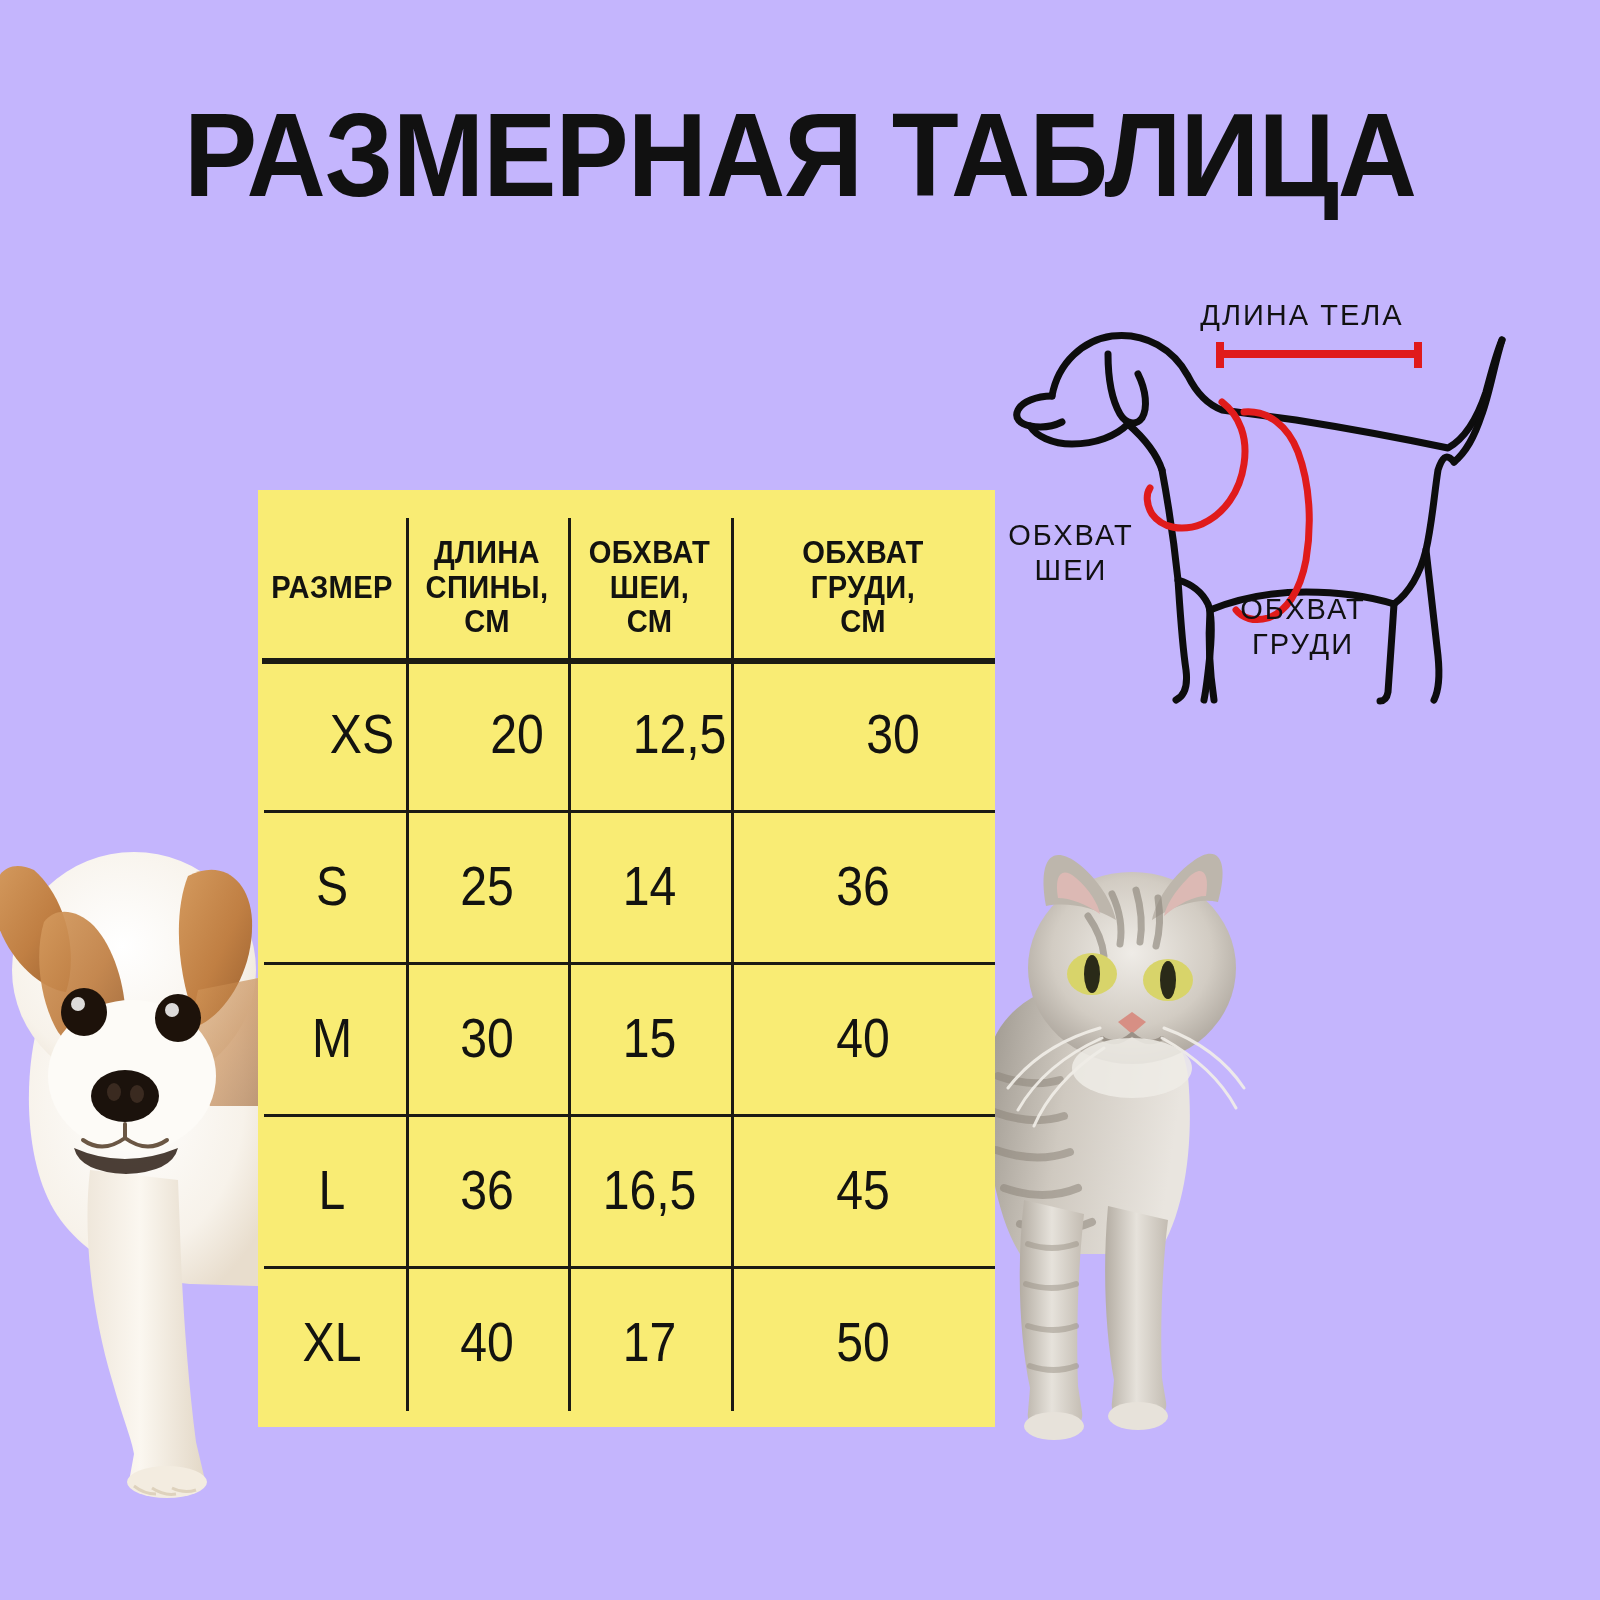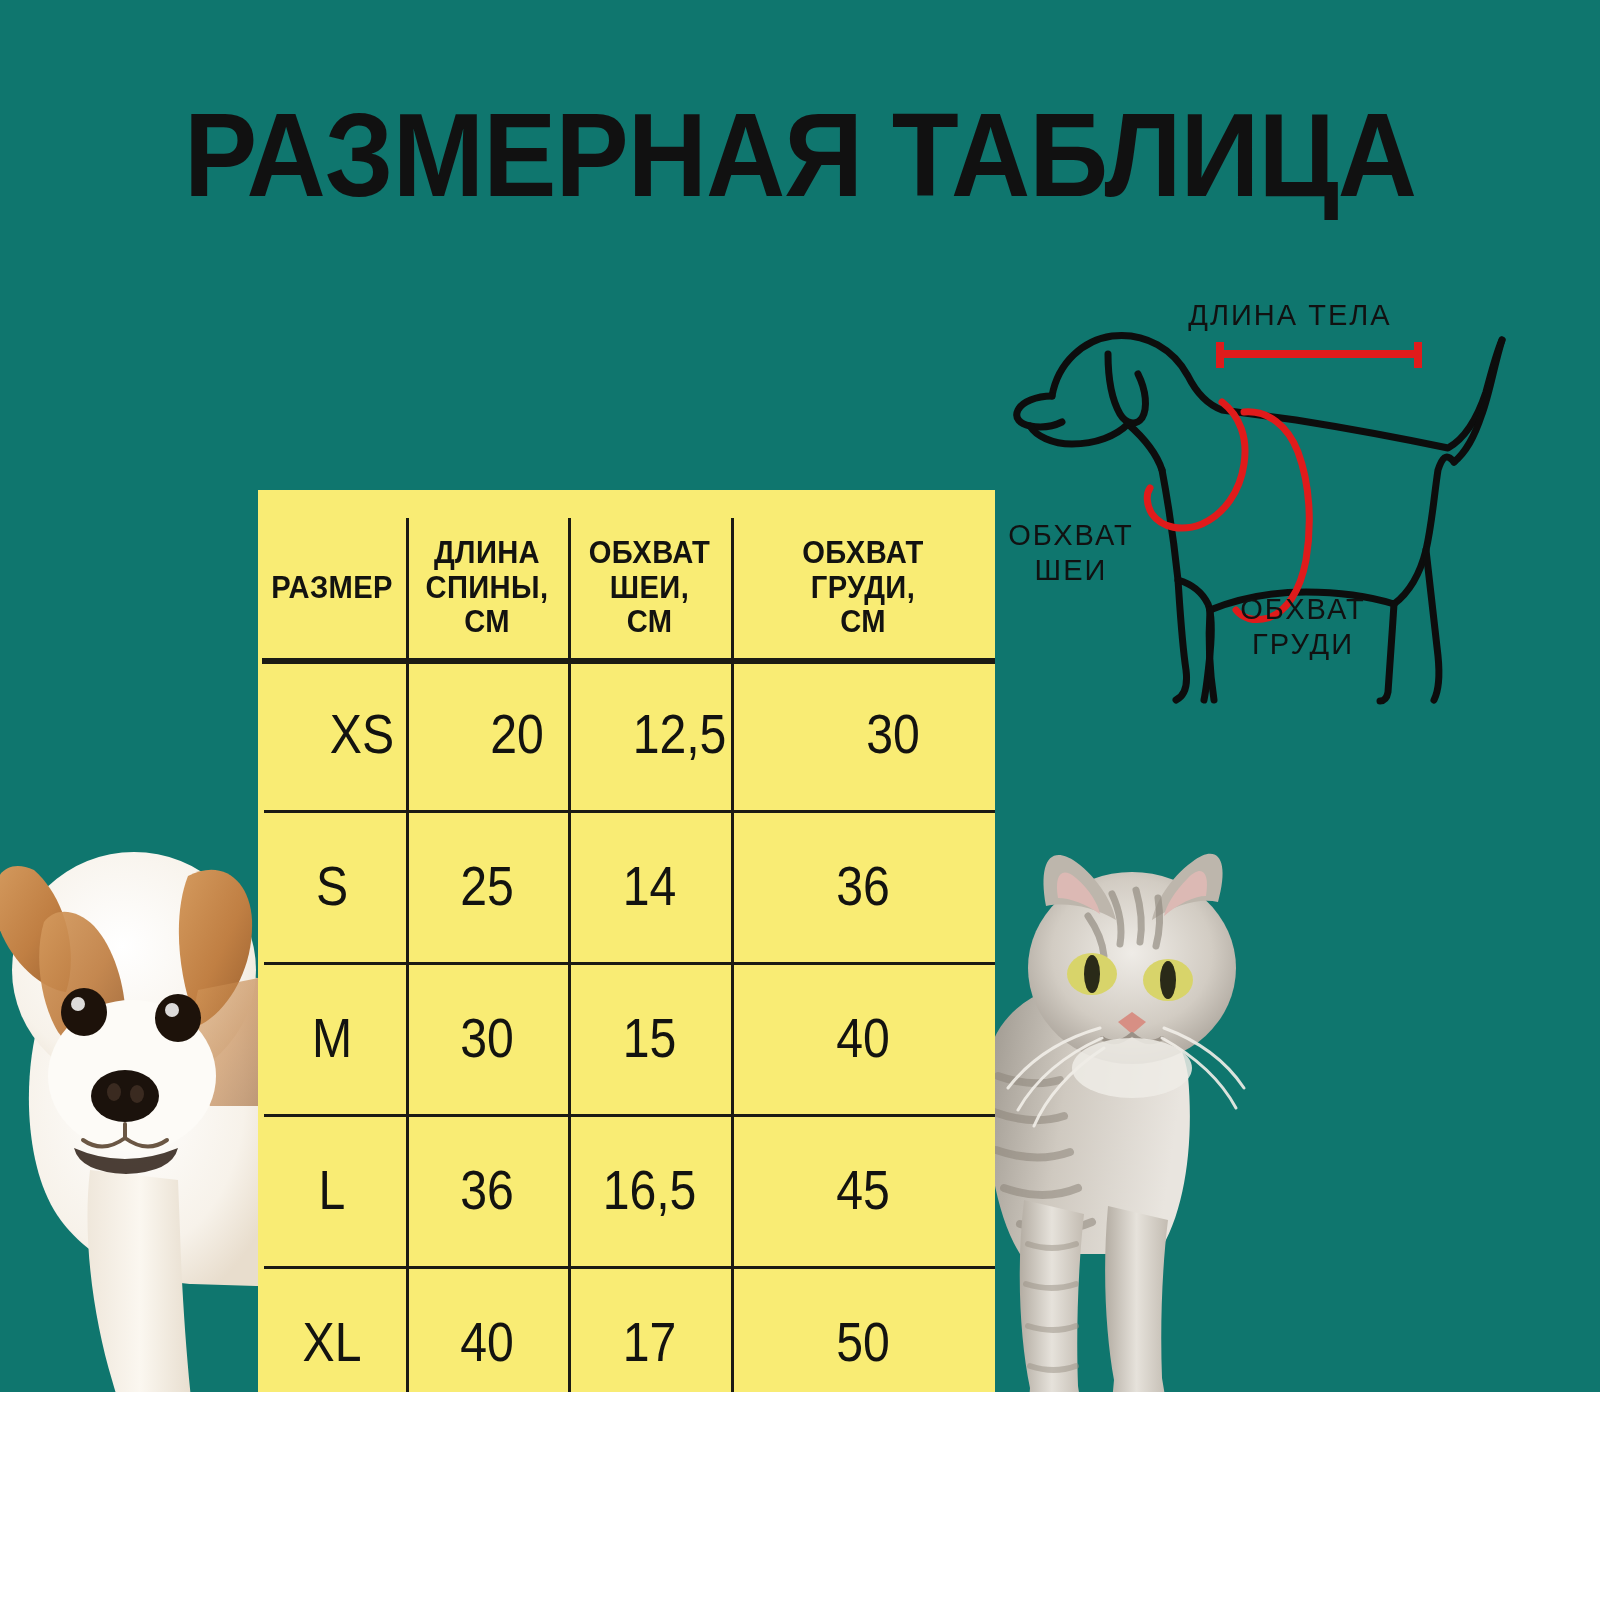--- a/index.html
+++ b/index.html
@@ -3,22 +3,22 @@
 <meta charset="utf-8">
 <style>
   html, body {
     margin: 0;
     padding: 0;
     background: #ffffff;
   }
   #page {
     position: relative;
     width: 1600px;
-    height: 1392px;
-    background: #0f766e;
+    height: 1600px;
+    background: #c4b5fd;
     overflow: hidden;
     font-family: "Liberation Sans", sans-serif;
   }
 
   
   #title {
     position: absolute;
     left: 0;
     top: 96px;
     width: 1600px;
@@ -135,21 +135,21 @@
     position: absolute;
     color: #111111;
     font-family: "Liberation Sans", sans-serif;
     font-weight: 400;
     font-size: 29px;
     line-height: 1.22;
     letter-spacing: 2.0px;
     white-space: pre-line;
   }
   #label-body-length {
-    left: 164px;
+    left: 176px;
     top: 6px;
     text-align: center;
     width: 260px;
   }
   #label-neck {
     left: 0px;
     top: 226px;
     text-align: center;
     width: 150px;
   }

